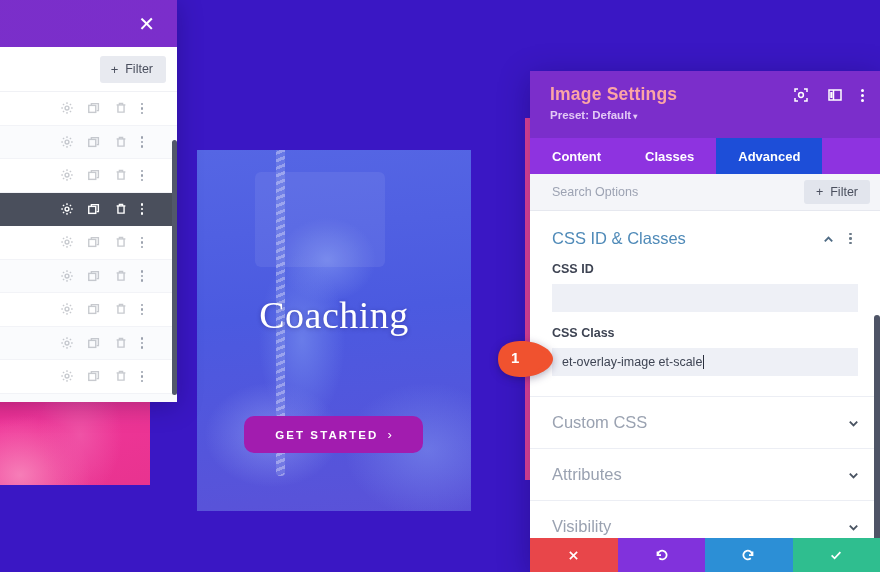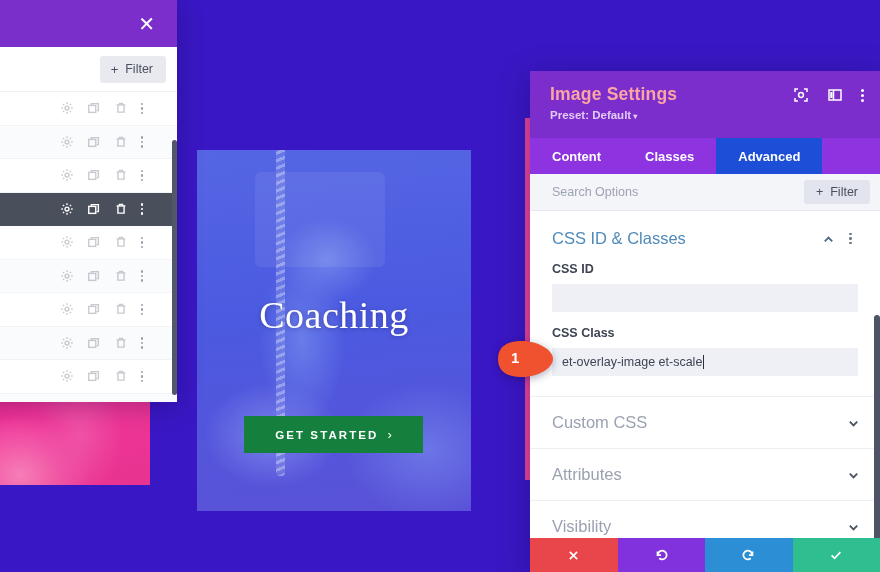--- a/index.html
+++ b/index.html
@@ -83,24 +83,24 @@
     text-align: center;
     font-family: "Liberation Serif", serif;
     color: #fff;
     font-size: 38px;
     letter-spacing: .5px;
     text-shadow: 0 1px 4px rgba(30,20,90,.35);
   }
   .preview-btn {
     position: absolute; left: 47px; top: 266px;
     width: 179px; height: 37px;
-    background: #15803d;
+    background: #a21caf;
     color: #fff;
     display: flex; align-items: center; justify-content: center;
-    font-size: 11.5px; font-weight: bold; letter-spacing: 2.1px;
+    font-size: 11.5px; font-weight: bold; letter-spacing: 2.1px; border-radius: 10px;
   }
   .preview-btn .chev { margin-left: 9px; font-weight: normal; letter-spacing: 0; font-size: 13px; }
 
   
   .layers-panel {
     position: absolute;
     left: -108px; top: 0;
     width: 285px; height: 402px;
     background: #fff;
     box-shadow: 0 4px 24px rgba(10,5,50,.28);

